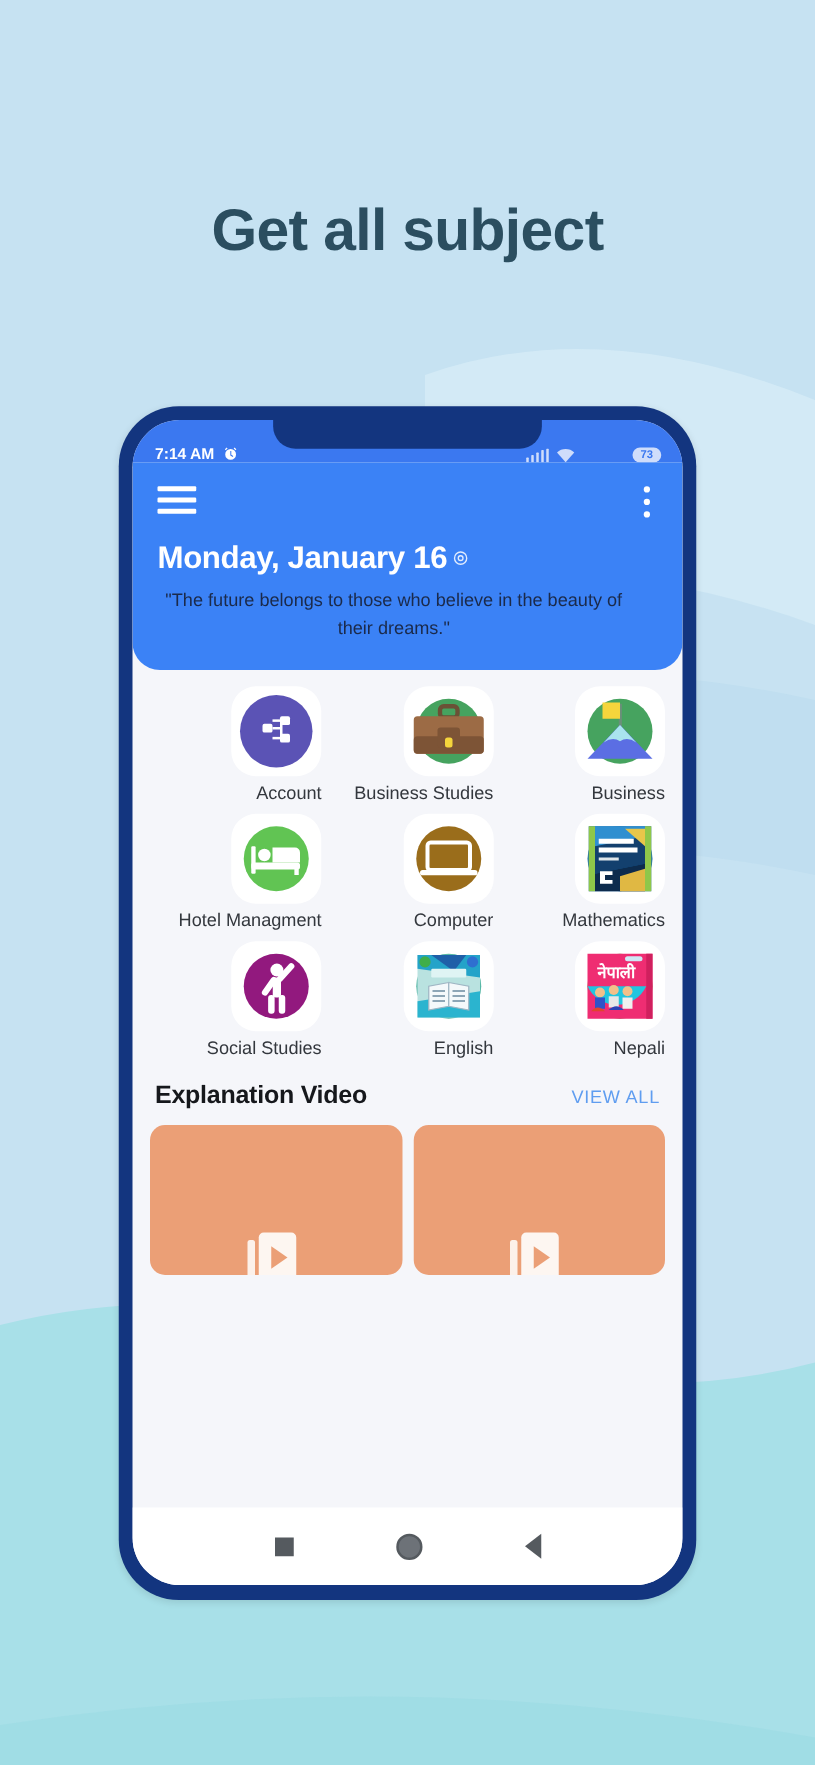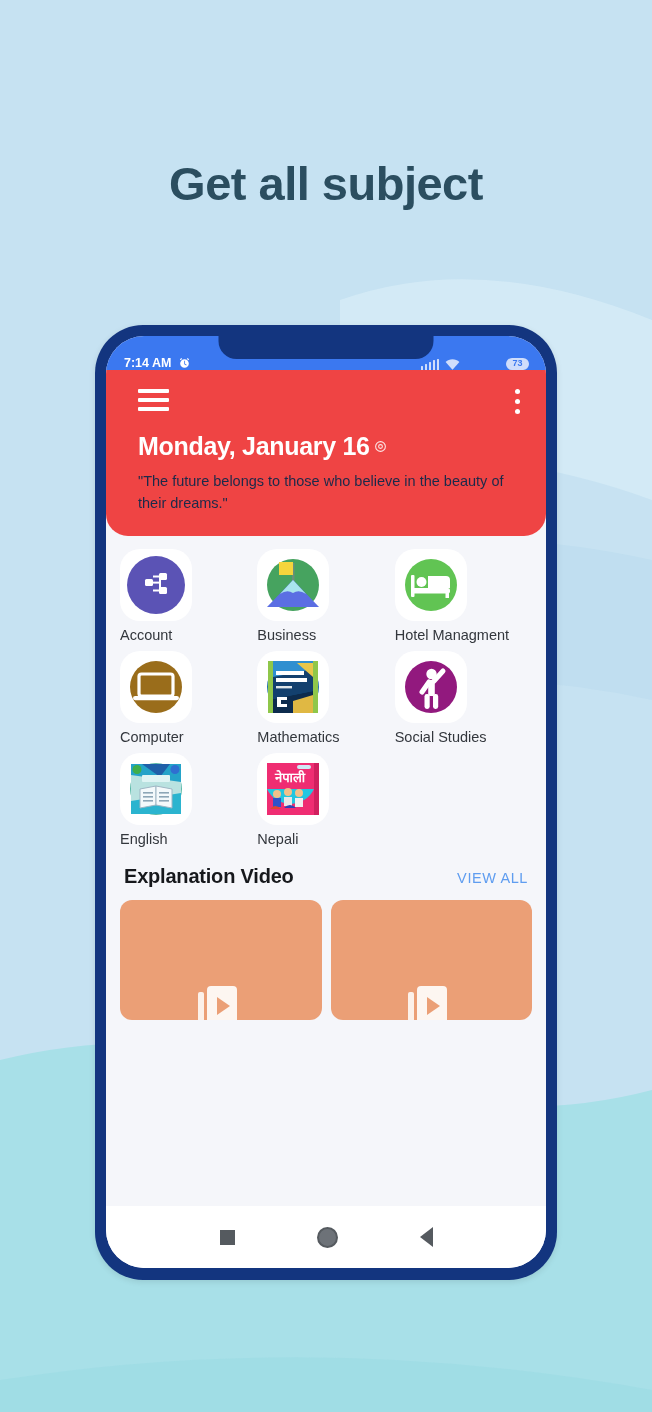--- a/index.html
+++ b/index.html
@@ -64,24 +64,25 @@
   .wifi-ico { width:15px; height:12px; display:block; }
   .battery {
     background:#cfddfb; color:#3b78f0;
     border-radius:7px; padding:1px 5px 1.5px;
     font-size:9px; font-weight:bold; line-height:1;
     min-width:23px; text-align:center;margin-left:40px;
   }
 
   
   .header {
-    background:#ef4444;
+    background:#3b82f6;
     border-radius:0 0 22px 22px;
-    padding:16px 20px 22px 32px;
+    padding:16px 20px 22px 20px;
     position:relative;
+    text-align:center;
   }
   .header-top {
     display:flex; align-items:flex-start; justify-content:space-between;
     height:30px;
   }
   .hamburger { width:31px; display:flex; flex-direction:column; gap:5px; cursor:pointer; padding-top:3px;}
   .hamburger span { display:block; height:4px; background:#fff; border-radius:1px; }
   .kebab { display:flex; flex-direction:column; gap:5px; align-items:center; cursor:pointer; padding:3px 6px 0 6px; }
   .kebab i { width:5px; height:5px; background:#fff; border-radius:50%; display:block; }
 
@@ -95,21 +96,21 @@
     margin-top:9px;
     color:#1b2a4a; font-size:14.5px; line-height:1.52; max-width:378px;
   }
 
   
   .grid {
     padding:13px 14px 0 14px;
     display:grid; grid-template-columns:repeat(3, 1fr);
     row-gap:8px;
   }
-  .cell { display:flex; flex-direction:column; align-items:flex-start; cursor:pointer; }
+  .cell { display:flex; flex-direction:column; align-items:flex-end; cursor:pointer; }
   .icon-tile {
     width:72px; height:72px; border-radius:20px;
     background:#ffffff;
     display:flex; align-items:center; justify-content:center;
     overflow:hidden;
   }
   .icon-tile svg { width:72px; height:72px; display:block; }
   .cell-label {
     margin-top:6px; font-size:14.5px; color:#33373d; text-align:center;
     white-space:nowrap;
@@ -234,20 +235,33 @@
               <rect x="39" y="27" width="2" height="15"></rect>
               <rect x="33" y="26.5" width="7" height="2"></rect>
               <rect x="33" y="40.5" width="7" height="2"></rect>
             </g>
           </svg>
         </div>
         <div class="cell-label">Account</div>
       </div>
 
 
+      <div class="cell">
+        <div class="icon-tile">
+          <svg viewBox="0 0 72 72">
+            <circle cx="36" cy="36" r="26" fill="#46a35f"></circle>
+            <rect x="29" y="16" width="14" height="9" rx="3" fill="none" stroke="#6b5136" stroke-width="3.5"></rect>
+            <rect x="8" y="24" width="56" height="30" rx="3" fill="#9c6b45"></rect>
+            <rect x="8" y="40" width="56" height="14" rx="3" fill="#7d5436"></rect>
+            <rect x="27" y="33" width="18" height="16" rx="2.5" fill="#7d5436"></rect>
+            <rect x="33" y="41" width="6" height="8" rx="2" fill="#f5d53c"></rect>
+          </svg>
+        </div>
+        <div class="cell-label">Business Studies</div>
+      </div>
 
       <div class="cell">
         <div class="icon-tile">
           <svg viewBox="0 0 72 72">
             <circle cx="36" cy="36" r="26" fill="#46a35f"></circle>
             <rect x="35" y="14" width="2.5" height="30" fill="#6b8f7a"></rect>
             <rect x="22" y="13" width="14" height="13" fill="#f5d53c"></rect>
             <path d="M10 58 L36 31 L62 58 Z" fill="#5b6ee3"></path>
             <path d="M23 45 L36 31 L49 45 Q42 40 36 44 Q30 40 23 45 Z" fill="#a9e4ee"></path>
           </svg>

